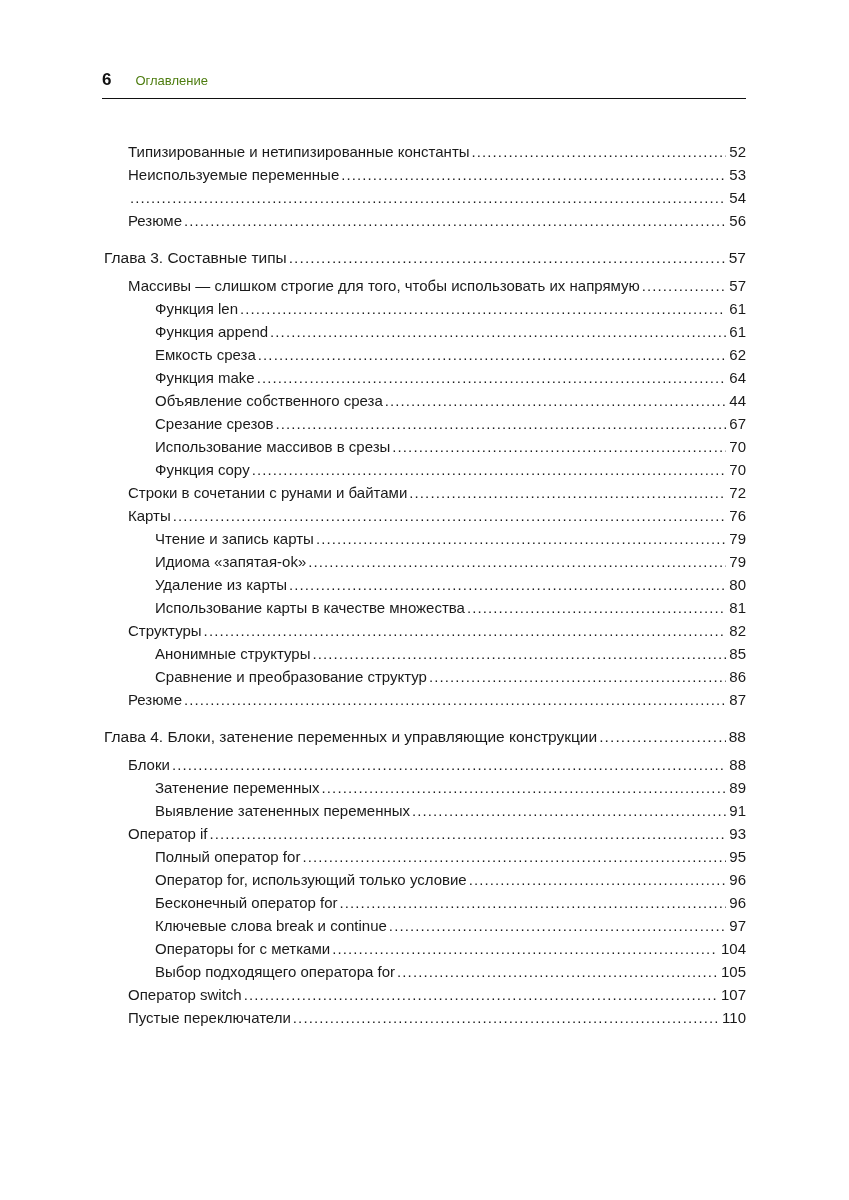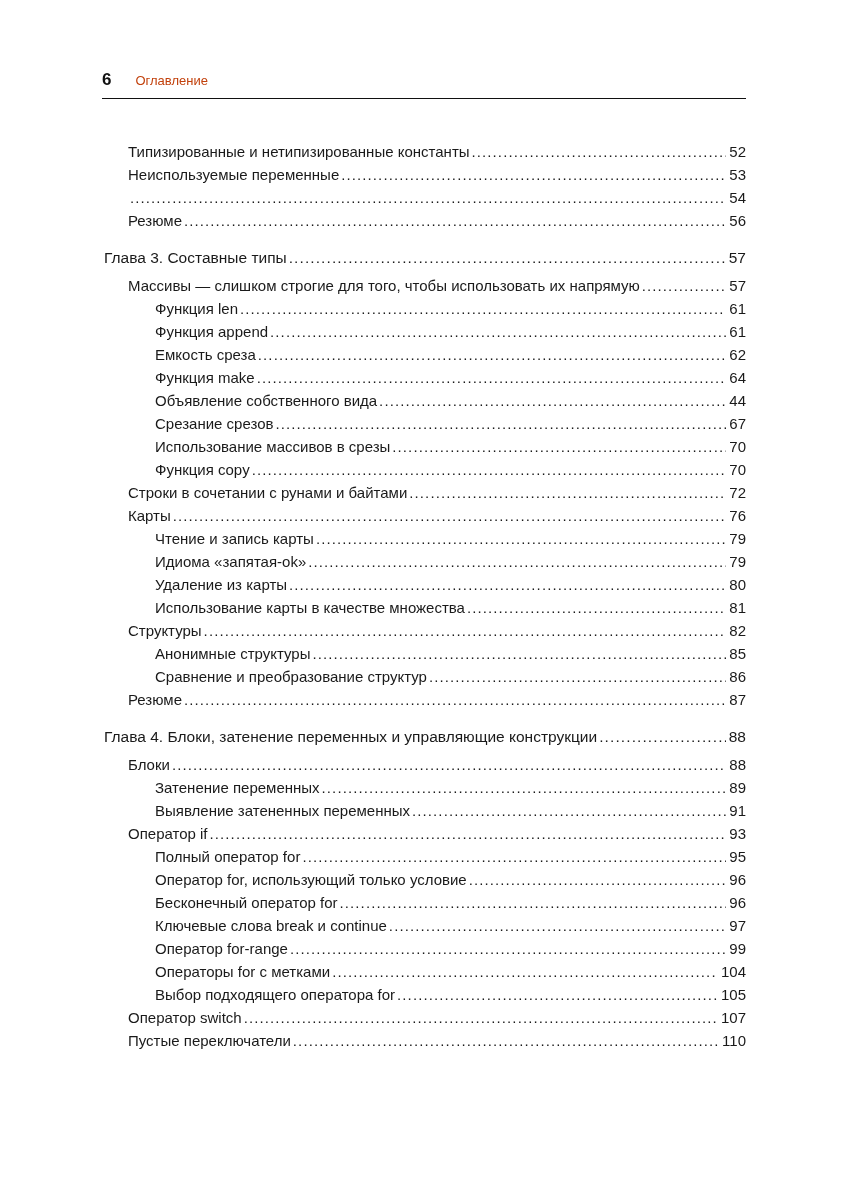--- a/index.html
+++ b/index.html
@@ -23,21 +23,21 @@
     align-items: baseline;
   }
   .pageno {
     font-size: 17px;
     font-weight: 700;
     color: #111;
   }
   .htitle {
     font-size: 13px;
     margin-left: 24px;
-    color: #c2410c;
+    color: #4d7c0f;
   }
   .rule {
     border-bottom: 1.7px solid #111;
     margin-top: 8px;
   }
   .toc {
     margin-top: 41px;
     text-align: right;
   }
   .row {
@@ -127,21 +127,21 @@
         <span class="label">Емкость среза</span>
         <span class="dots"></span>
         <span class="pg">62</span>
       </div>
       <div class="row lvl2">
         <span class="label">Функция make</span>
         <span class="dots"></span>
         <span class="pg">64</span>
       </div>
       <div class="row lvl2">
-        <span class="label">Объявление собственного вида</span>
+        <span class="label">Объявление собственного среза</span>
         <span class="dots"></span>
         <span class="pg">44</span>
       </div>
       <div class="row lvl2">
         <span class="label">Срезание срезов</span>
         <span class="dots"></span>
         <span class="pg">67</span>
       </div>
       <div class="row lvl2">
         <span class="label">Использование массивов в срезы</span>
@@ -240,25 +240,20 @@
       </div>
       <div class="row lvl2">
         <span class="label">Бесконечный оператор for</span>
         <span class="dots"></span>
         <span class="pg">96</span>
       </div>
       <div class="row lvl2">
         <span class="label">Ключевые слова break и continue</span>
         <span class="dots"></span>
         <span class="pg">97</span>
-      </div>
-      <div class="row lvl2">
-        <span class="label">Оператор for-range</span>
-        <span class="dots"></span>
-        <span class="pg">99</span>
       </div>
       <div class="row lvl2">
         <span class="label">Операторы for с метками</span>
         <span class="dots"></span>
         <span class="pg">104</span>
       </div>
       <div class="row lvl2">
         <span class="label">Выбор подходящего оператора for</span>
         <span class="dots"></span>
         <span class="pg">105</span>

